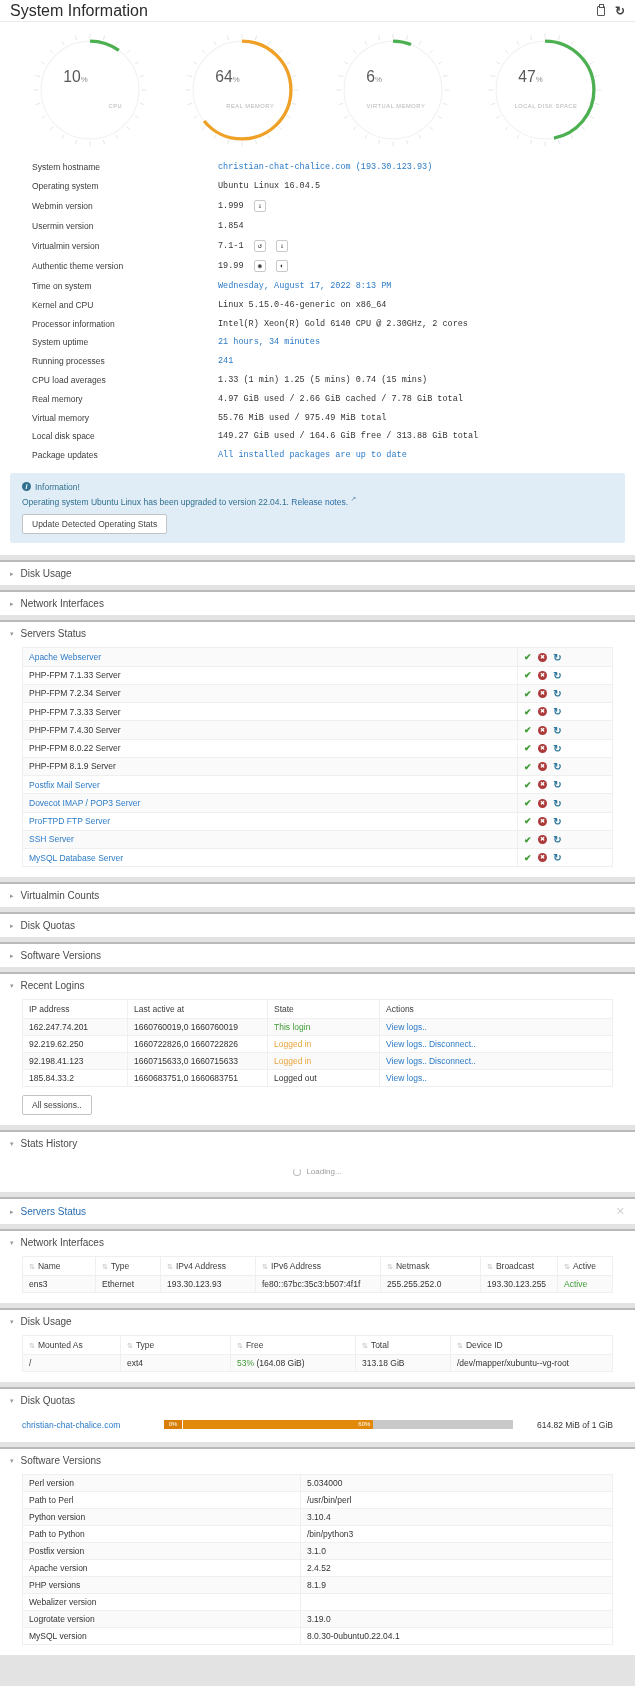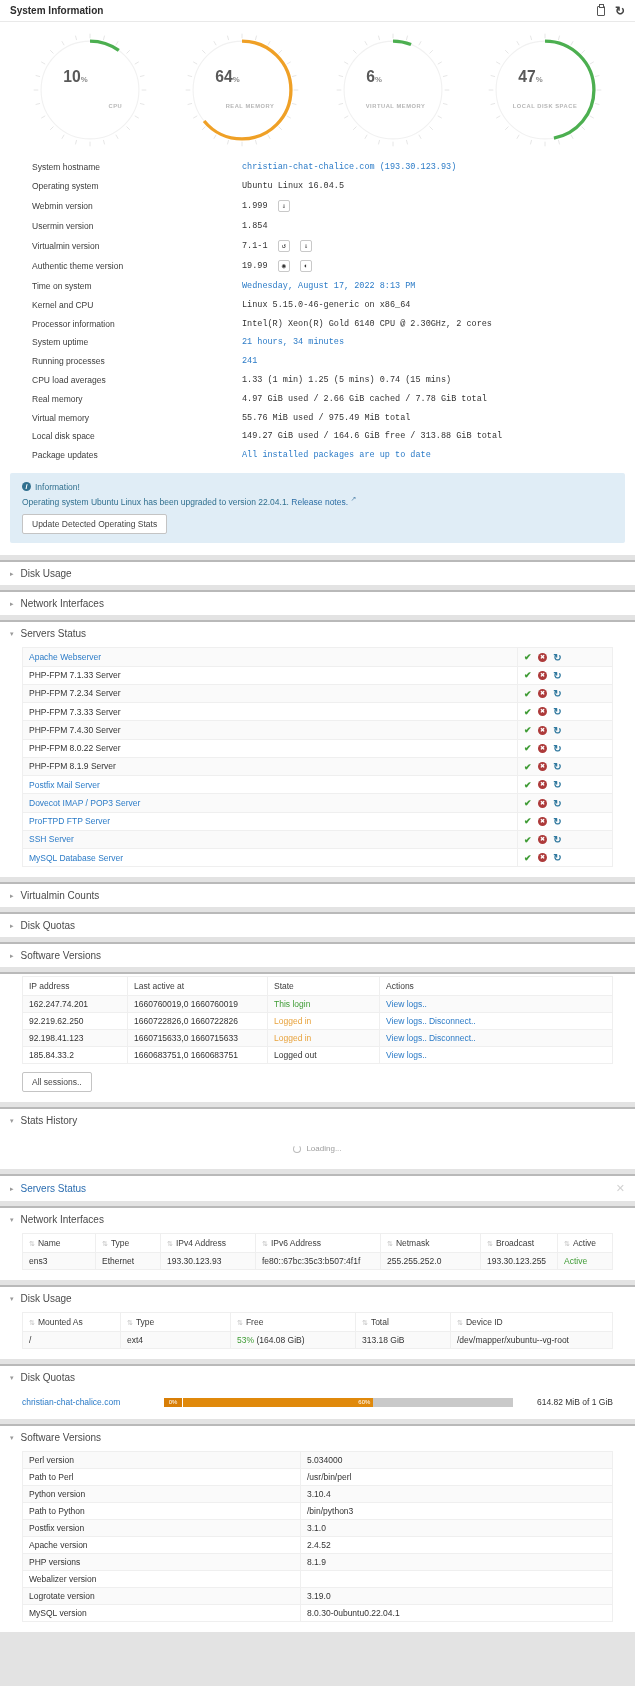--- a/index.html
+++ b/index.html
@@ -9,32 +9,32 @@
     width:635px; background:#e3e3e3;
     font-family:"Liberation Sans", sans-serif; color:#333;
     -webkit-font-smoothing:antialiased;
   }
   
   .titlebar {
     background:#fff; height:22px; padding:0 10px;
     display:flex; align-items:center; justify-content:space-between;
     border-bottom:1px solid #e9e9e9;
   }
-  .titlebar .tb-title { font-size:10px; font-weight:bold; color:#2b2b2b; }
+  .titlebar .tb-title { font-size:16px; font-weight:normal; color:#2b2b2b; }
   .tb-icons { display:flex; align-items:center; gap:10px; }
   .clip { width:8px; height:10px; border:1px solid #555; border-radius:1px; position:relative; cursor:pointer; }
   .clip::before { content:''; position:absolute; top:-3px; left:1px; width:3px; height:2px; border:1px solid #555; background:#fff; }
   .tb-refresh { font-size:12px; color:#444; cursor:pointer; line-height:1; font-weight:bold; }
   
   .hero { background:#fff; padding-bottom:8px; }
-  .gauges { display:flex; justify-content:space-around; padding:8px 14px 2px;font-weight:bold; }
+  .gauges { display:flex; justify-content:space-around; padding:8px 14px 2px; }
   .gauge { width:120px; height:120px; }
   
   .info-rows { padding:6px 0 0; }
-  .irow { display:flex; align-items:center; padding:4.4px 0;gap:24px; }
+  .irow { display:flex; align-items:center; padding:4.4px 0; }
   .ilabel { width:218px; padding-left:32px; font-size:8.5px; color:#3c3c3c; }
   .ival { font-size:8.5px; color:#333;font-family:Liberation Mono, monospace; }
   .badge { display:inline-block; border:1px solid #c9c9c9; background:#fff; padding:0 3px;
            margin-left:5px; font-size:7px; color:#333; border-radius:2px; line-height:10px; cursor:pointer; }
   .badge:empty { display:none; }
   
   .alert { margin:8px 10px 4px; background:#e0edf6; border-radius:2px; padding:9px 12px; font-size:8.5px; color:#31708f; }
   .alert-title { color:#31708f; margin-bottom:3px; display:flex; align-items:flex-start; gap:4px; }
   .infoi { display:inline-block; width:9px; height:9px; border-radius:50%; background:#31708f;
            color:#fff; font-size:7px; line-height:9px; text-align:center; font-style:italic; font-weight:bold; }
@@ -72,21 +72,21 @@
   
   .act { color:#2b7bc7; cursor:pointer; margin-right:2px; }
   .act:empty { display:none; }
   .btn { background:#fff; border:1px solid #c4c4c4; padding:4px 9px; font-size:8.5px;
          color:#444; border-radius:2px; cursor:pointer; margin:8px 0 0; font-family:inherit; }
   
   .loading { display:flex; align-items:center; justify-content:center; gap:5px; padding:12px 0 16px; }
   .spinner { width:8px; height:8px; border:1px solid #bbb; border-top-color:transparent; border-radius:50%; }
   .loading span { font-size:8px; color:#9d9d9d; }
   
-  .quota-row { display:flex; align-items:flex-end; gap:24px; padding:6px 0 2px; font-size:8.5px; }
+  .quota-row { display:flex; align-items:flex-start; gap:24px; padding:6px 0 2px; font-size:8.5px; }
   .qdomain { width:118px; flex:none; }
   .qbar { flex:1; height:9px; background:#c9c9c9; position:relative; }
   .qfill { position:absolute; left:0; top:0; bottom:0; background:#e0890b; color:#fff;
            font-size:6px; line-height:9px; text-align:right; padding-right:3px; }
   .qseg0 { position:absolute; left:0; top:0; bottom:0; width:19px; background:#d87e06;
            border-right:1px solid #fff; color:#fff; font-size:6px; line-height:9px; text-align:center; z-index:2; }
   .qtotal { flex:none; color:#333; }
   
   .kv-label { width:278px; }
 </style>
@@ -536,20 +536,24 @@
 </section>
 
 <section class="panel">
   <header class="phead">
     <span class="chev">▸</span>
     <span class="ptitle">Software Versions</span>
   </header>
 </section>
 
 <section class="panel">
+  <header class="phead">
+    <span class="chev">▾</span>
+    <span class="ptitle">Recent Logins</span>
+  </header>
   <div class="pbody">
     <table>
       <thead>
         <tr>
           <th style="width:105px">IP address</th>
           <th style="width:140px">Last active at</th>
           <th style="width:112px">State</th>
           <th>Actions</th>
         </tr>
       </thead>

